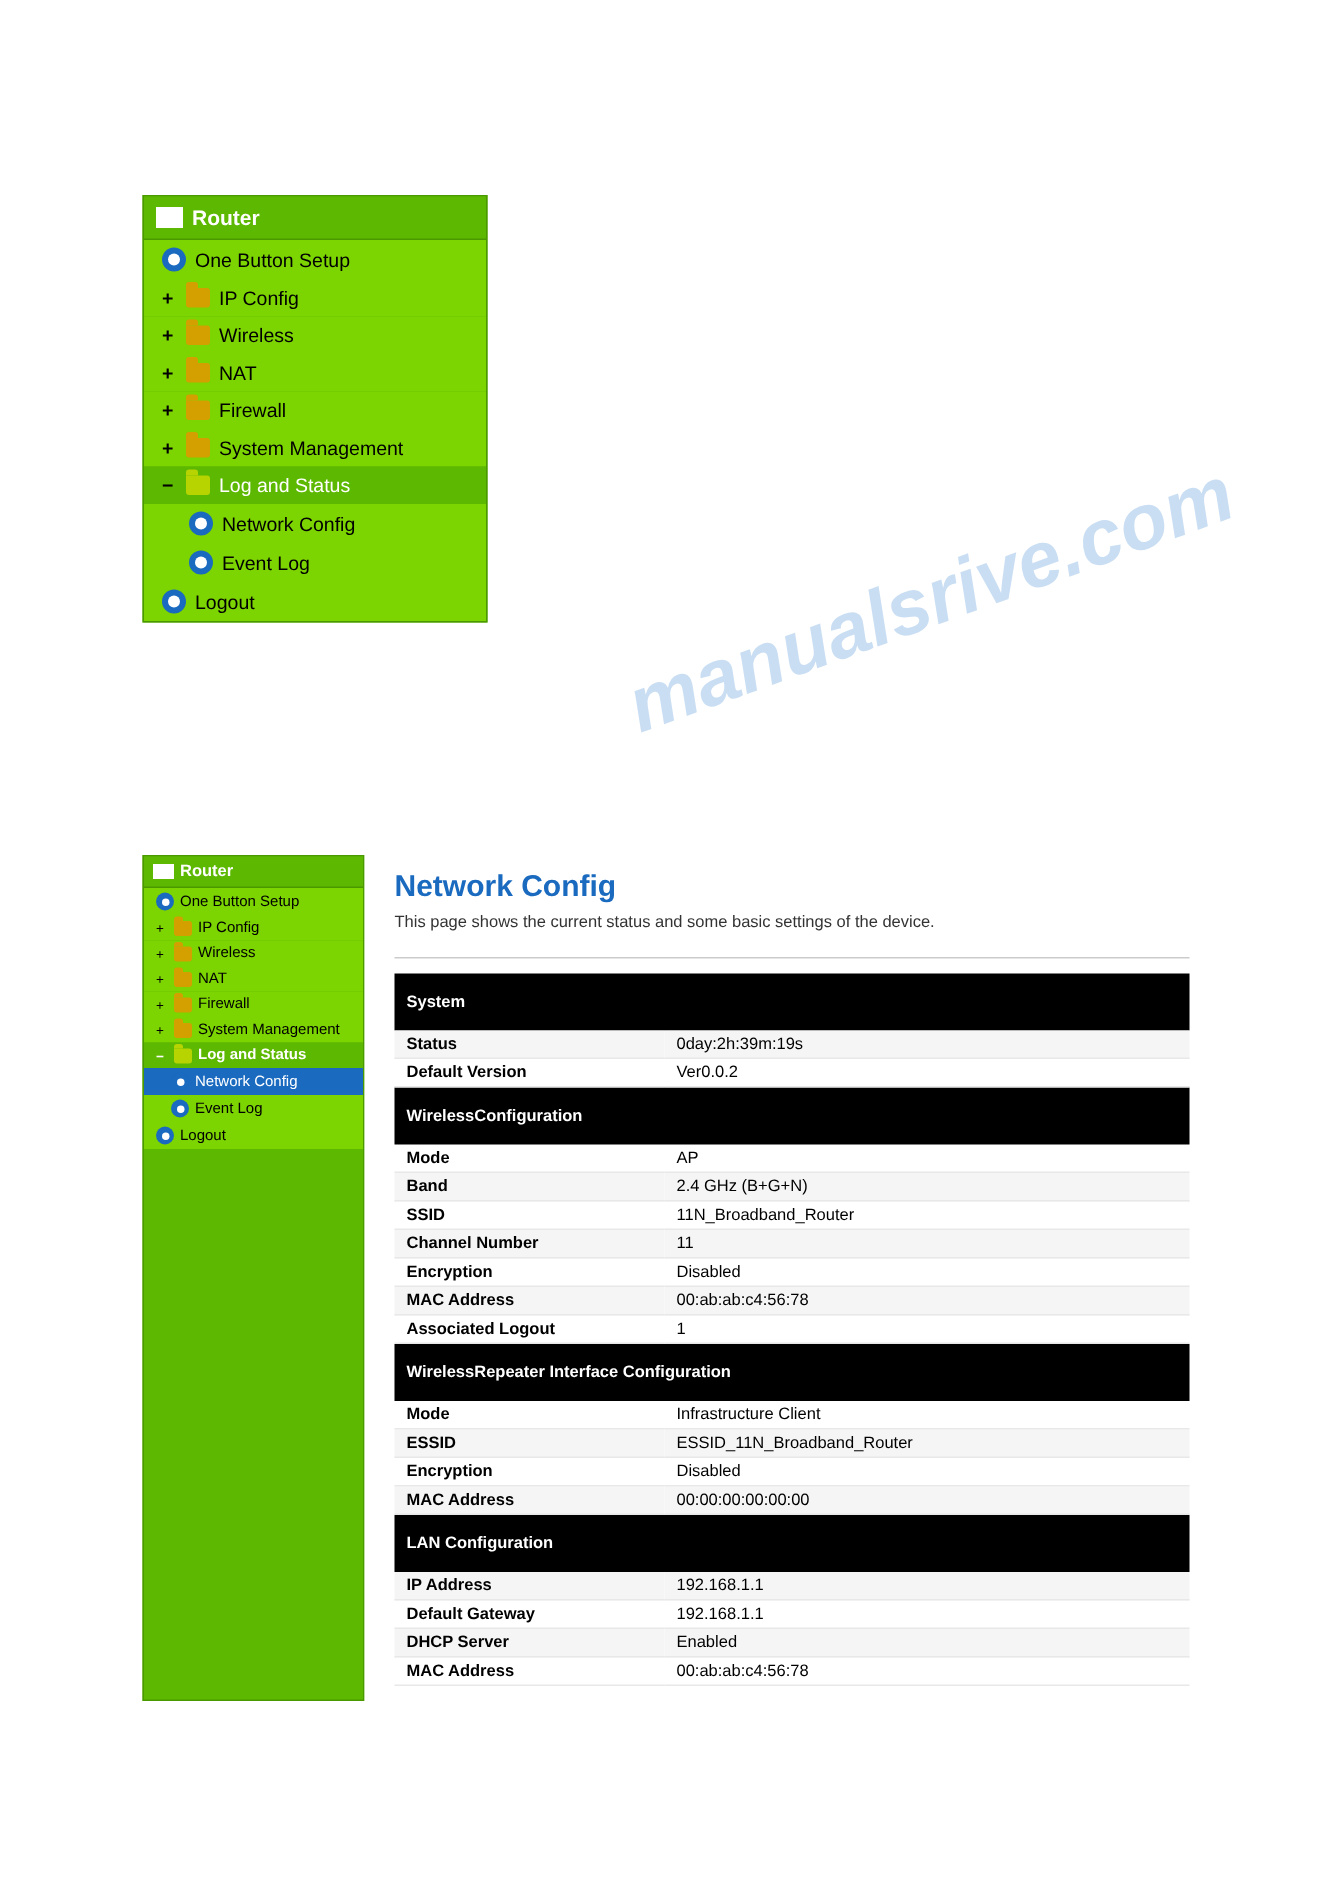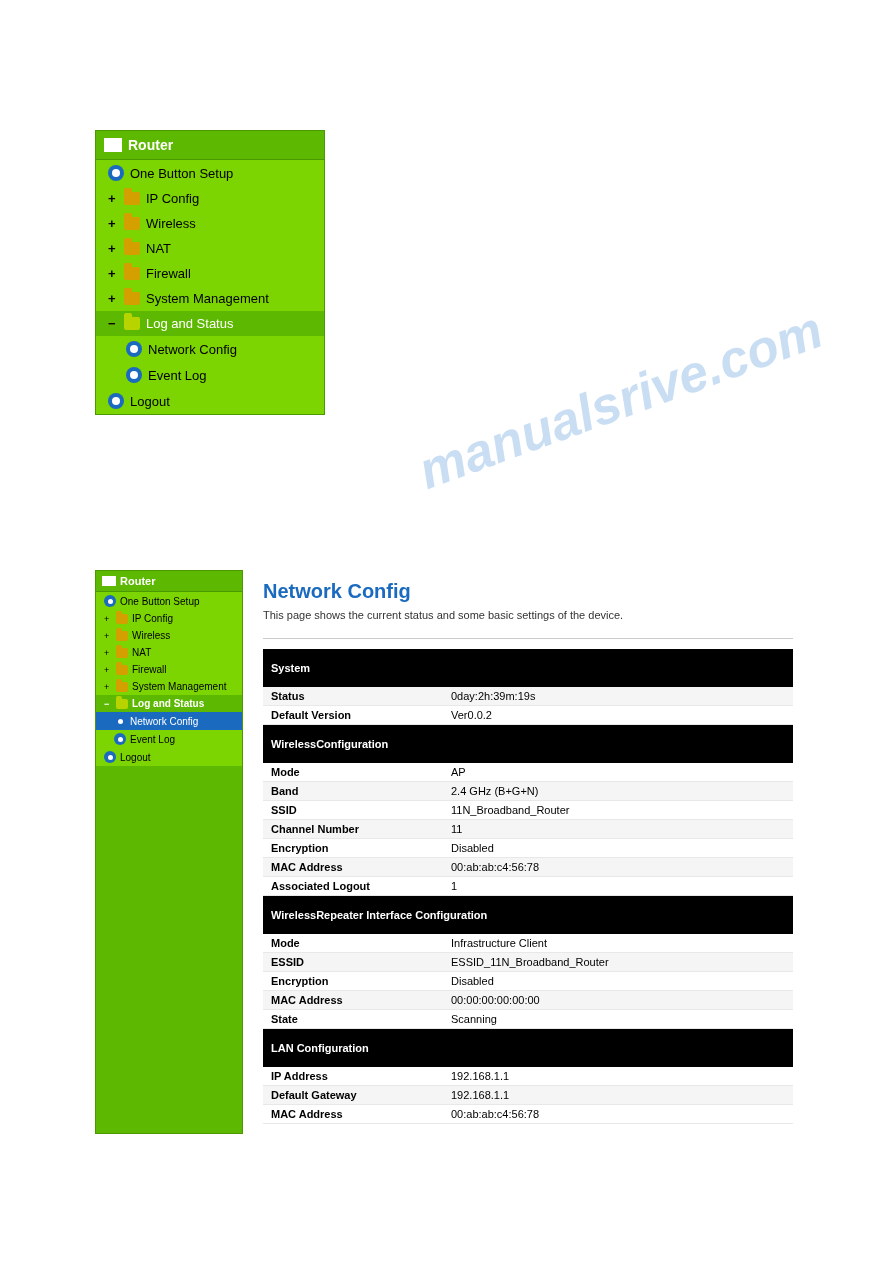--- a/index.html
+++ b/index.html
@@ -450,36 +450,36 @@
         <td>ESSID_11N_Broadband_Router</td>
       </tr>
       <tr class="data-row">
         <td>Encryption</td>
         <td>Disabled</td>
       </tr>
       <tr class="data-row">
         <td>MAC Address</td>
         <td>00:00:00:00:00:00</td>
       </tr>
-      <tr class="data-row">
-        <td>State</td>
-        <td>Scanning</td>
-      </tr>
 
       <tr class="section-row">
         <td colspan="2">LAN Configuration</td>
       </tr>
       <tr class="data-row">
         <td>IP Address</td>
         <td>192.168.1.1</td>
       </tr>
       <tr class="data-row">
         <td>Default Gateway</td>
         <td>192.168.1.1</td>
       </tr>
       <tr class="data-row">
+        <td>DHCP Server</td>
+        <td>Enabled</td>
+      </tr>
+      <tr class="data-row">
         <td>MAC Address</td>
         <td>00:ab:ab:c4:56:78</td>
       </tr>
     </tbody>
       </table>
   </div>
 </div>
 
 </body></html>

